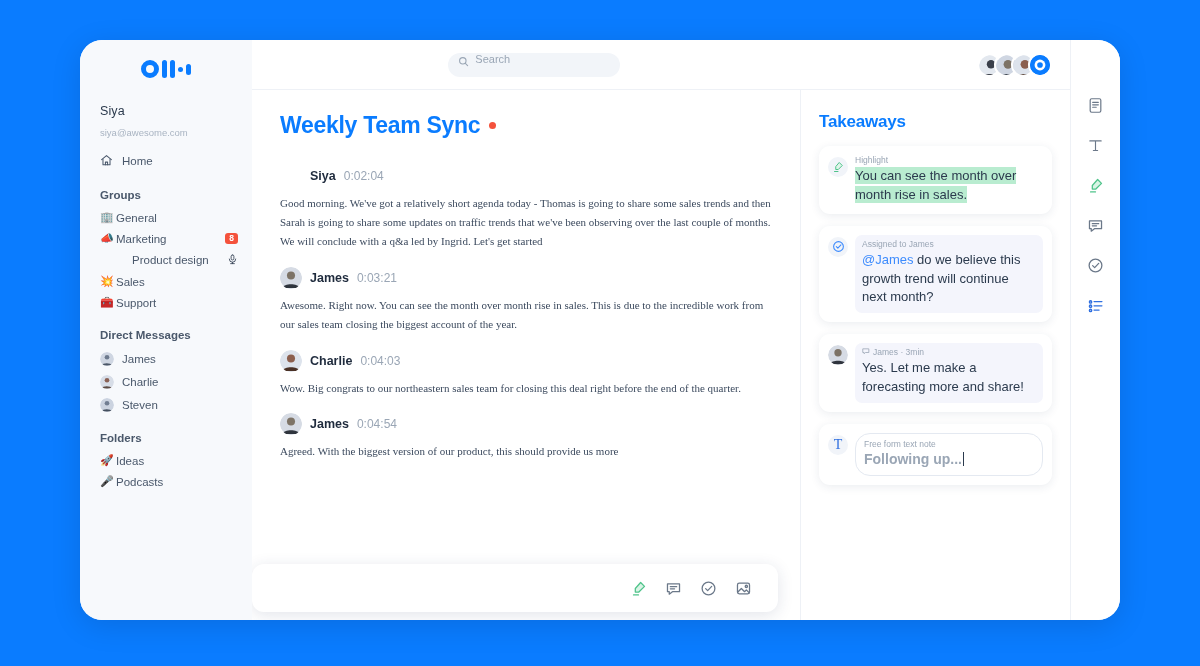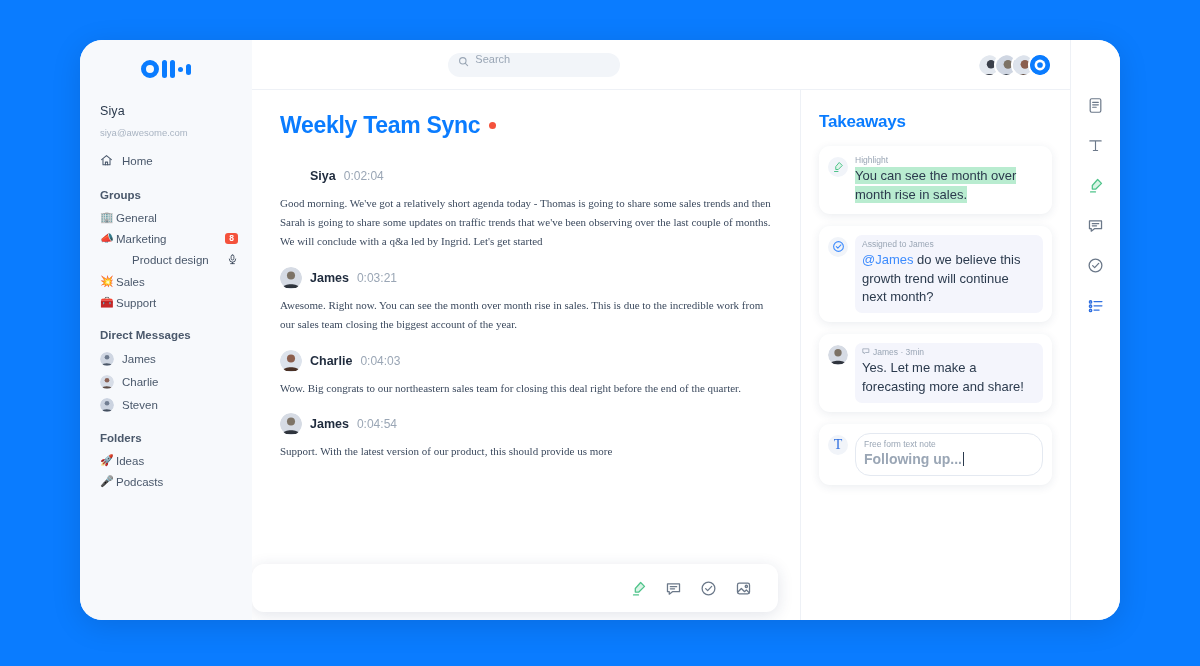--- a/index.html
+++ b/index.html
@@ -441,21 +441,21 @@
             <span class="msg-av">
               <svg width="22" height="22" viewBox="0 0 24 24">
                   <circle cx="12" cy="12" r="12" fill="#d6dbe4"></circle>
                   <circle cx="12" cy="9.3" r="4.4" fill="#7d7366"></circle>
                   <path d="M2.5 23c1.6-5.4 17.4-5.4 19 0z" fill="#2f343d"></path>
                 </svg>
             </span>
             <span class="msg-name">James</span>
             <span class="msg-time">0:04:54</span>
           </div>
-          <div class="msg-body">Support. With the latest version of our product, this should provide us more</div>
+          <div class="msg-body">Agreed. With the biggest version of our product, this should provide us more</div>
         </div>
 
         <div class="float-bar">
           <span class="tool">
             <svg width="17" height="17" viewBox="0 0 24 24" fill="none" stroke="#4fc38a" stroke-width="1.8" stroke-linecap="round" stroke-linejoin="round">
                 <path d="M15 3.5l5.5 5.5-8 8H7.5v-5z" fill="#d8f4e5"></path>
                 <path d="M5 21h7"></path>
               </svg>
           </span>
           <span class="tool">

